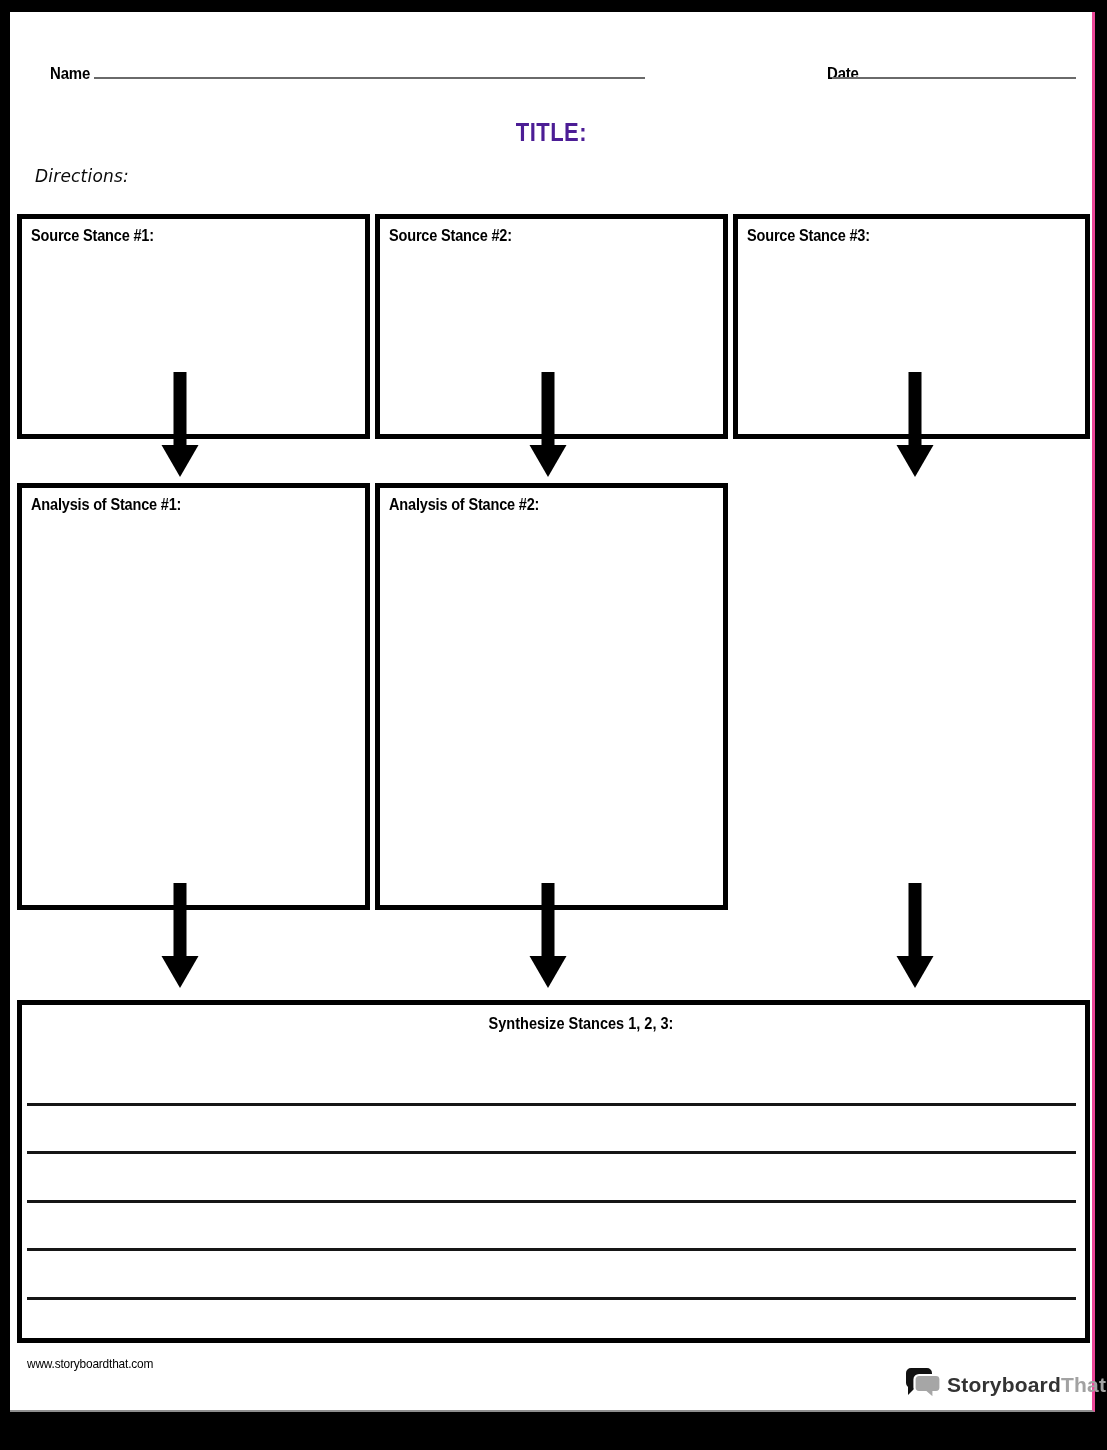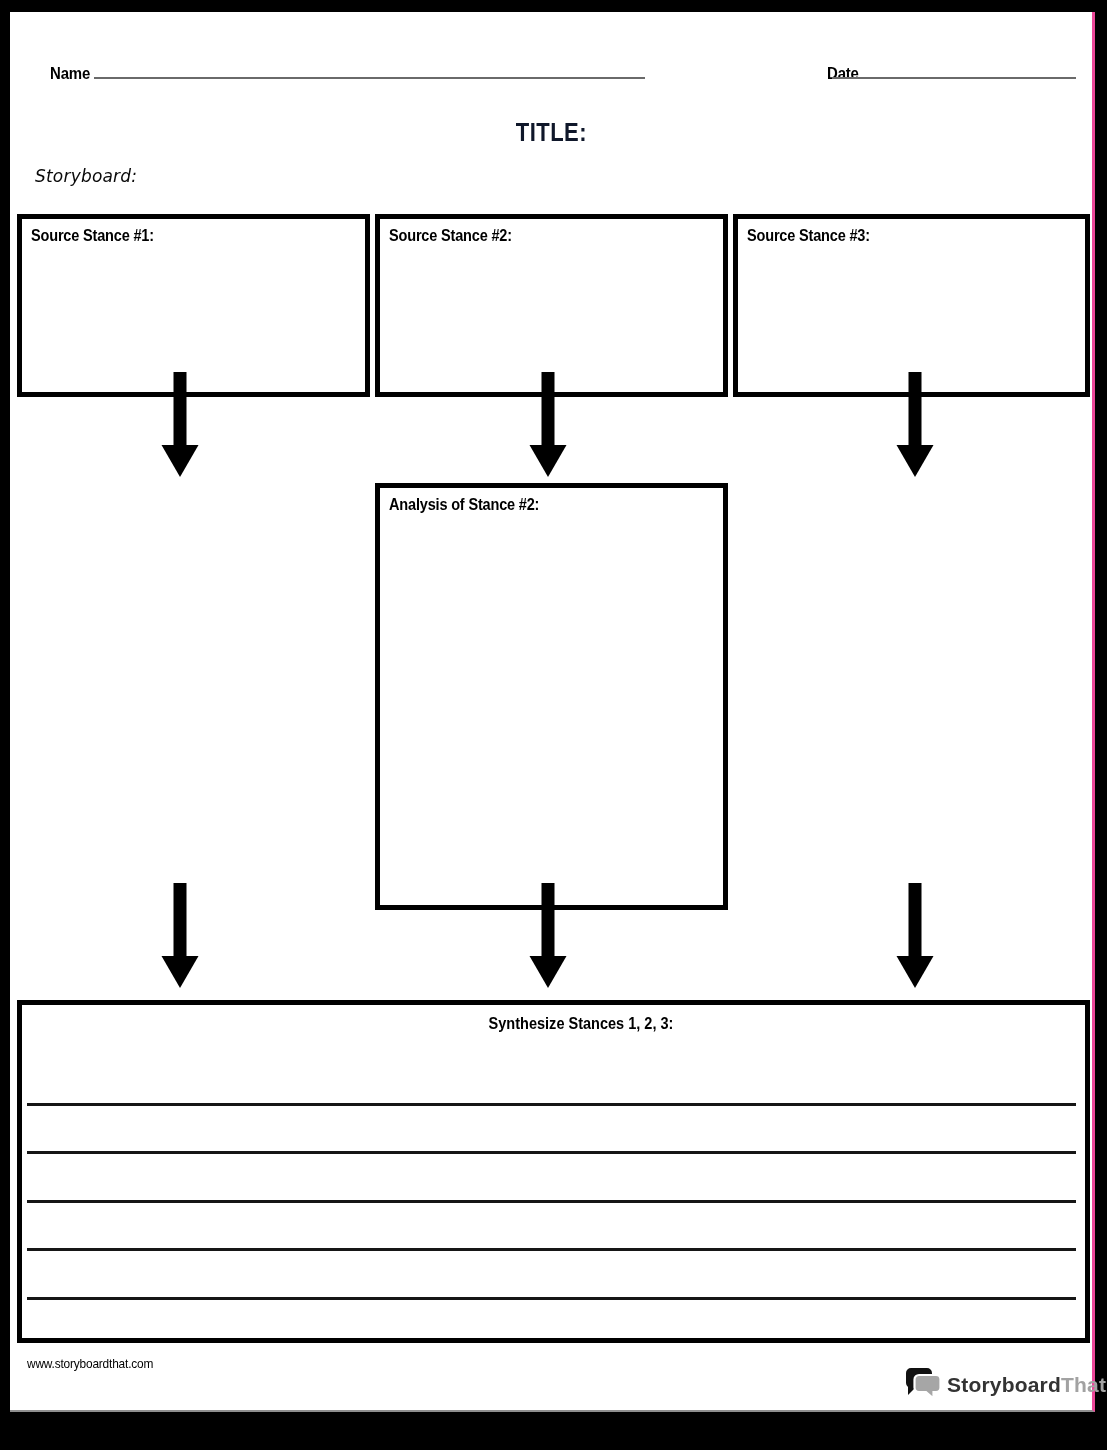--- a/index.html
+++ b/index.html
@@ -53,21 +53,21 @@
   }
   .page-title {
     position: absolute;
     left: 0;
     top: 106px;
     width: 100%;
     text-align: center;
     font-weight: 700;
     font-size: 25px;
     letter-spacing: 0.5px;
-    color: #0f172a;
+    color: #4c1d95;
   }
   .directions {
     position: absolute;
     left: 25px;
     top: 154px;
     font-family: "DejaVu Sans", sans-serif;
     font-style: italic;
     font-weight: 500;
     font-size: 17px;
     color: #0a0a0a;
@@ -85,21 +85,21 @@
     top: 7px;
     font-weight: 700;
     font-size: 16.5px;
     color: #000;
     letter-spacing: -0.2px;
   }
   
   .col1 { left: 7px;   width: 353px; }
   .col2 { left: 365px; width: 353px; }
   .col3 { left: 723px; width: 357px; text-align: center; }
-  .row-source   { top: 202px; height: 183px; }
+  .row-source   { top: 202px; height: 225px; }
   .row-analysis { top: 471px; height: 427px; }
   .synth-box {
     position: absolute;
     left: 7px;
     top: 988px;
     width: 1073px;
     height: 343px;
     border: 5px solid #000;
     box-sizing: border-box;
     background: #fff;
@@ -173,21 +173,21 @@
 
     <div class="hdr-label" style="left:781px; top:52px;margin-left:36px;">
       <span class="cond">Date</span>
     </div>
     <div class="hdr-line" style="left:822px; top:65px; width:244px;"></div>
 
     <div class="page-title">
       <span class="cond-c">TITLE:</span>
     </div>
 
-    <div class="directions">Storyboard:</div>
+    <div class="directions">Directions:</div>
 
     <div class="wbox row-source col1">
       <div class="box-label"><span class="cond">Source Stance #1:</span></div>
     </div>
     <div class="wbox row-source col2">
       <div class="box-label"><span class="cond">Source Stance #2:</span></div>
     </div>
     <div class="wbox row-source col3">
       <div class="box-label"><span class="cond">Source Stance #3:</span></div>
     </div>
@@ -204,20 +204,23 @@
           <polygon points="0.5,73 37.5,73 19,105" fill="#000"></polygon>
         </svg>
     </div>
     <div class="arrow r1 a-c3">
       <svg width="38" height="106" viewBox="0 0 38 106">
           <rect x="12.5" y="0" width="13" height="74" fill="#000"></rect>
           <polygon points="0.5,73 37.5,73 19,105" fill="#000"></polygon>
         </svg>
     </div>
 
+    <div class="wbox row-analysis col1">
+      <div class="box-label"><span class="cond">Analysis of Stance #1:</span></div>
+    </div>
     <div class="wbox row-analysis col2">
       <div class="box-label"><span class="cond">Analysis of Stance #2:</span></div>
     </div>
 
     <div class="arrow r2 a-c1">
       <svg width="38" height="106" viewBox="0 0 38 106">
           <rect x="12.5" y="0" width="13" height="74" fill="#000"></rect>
           <polygon points="0.5,73 37.5,73 19,105" fill="#000"></polygon>
         </svg>
     </div>

